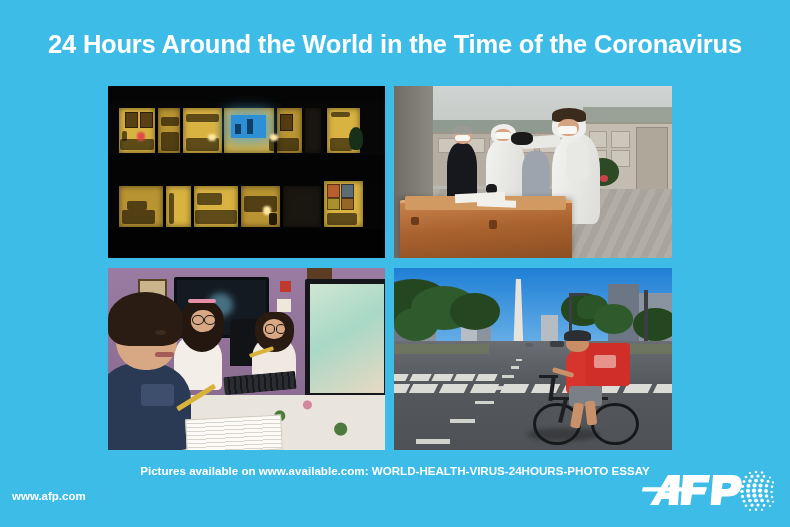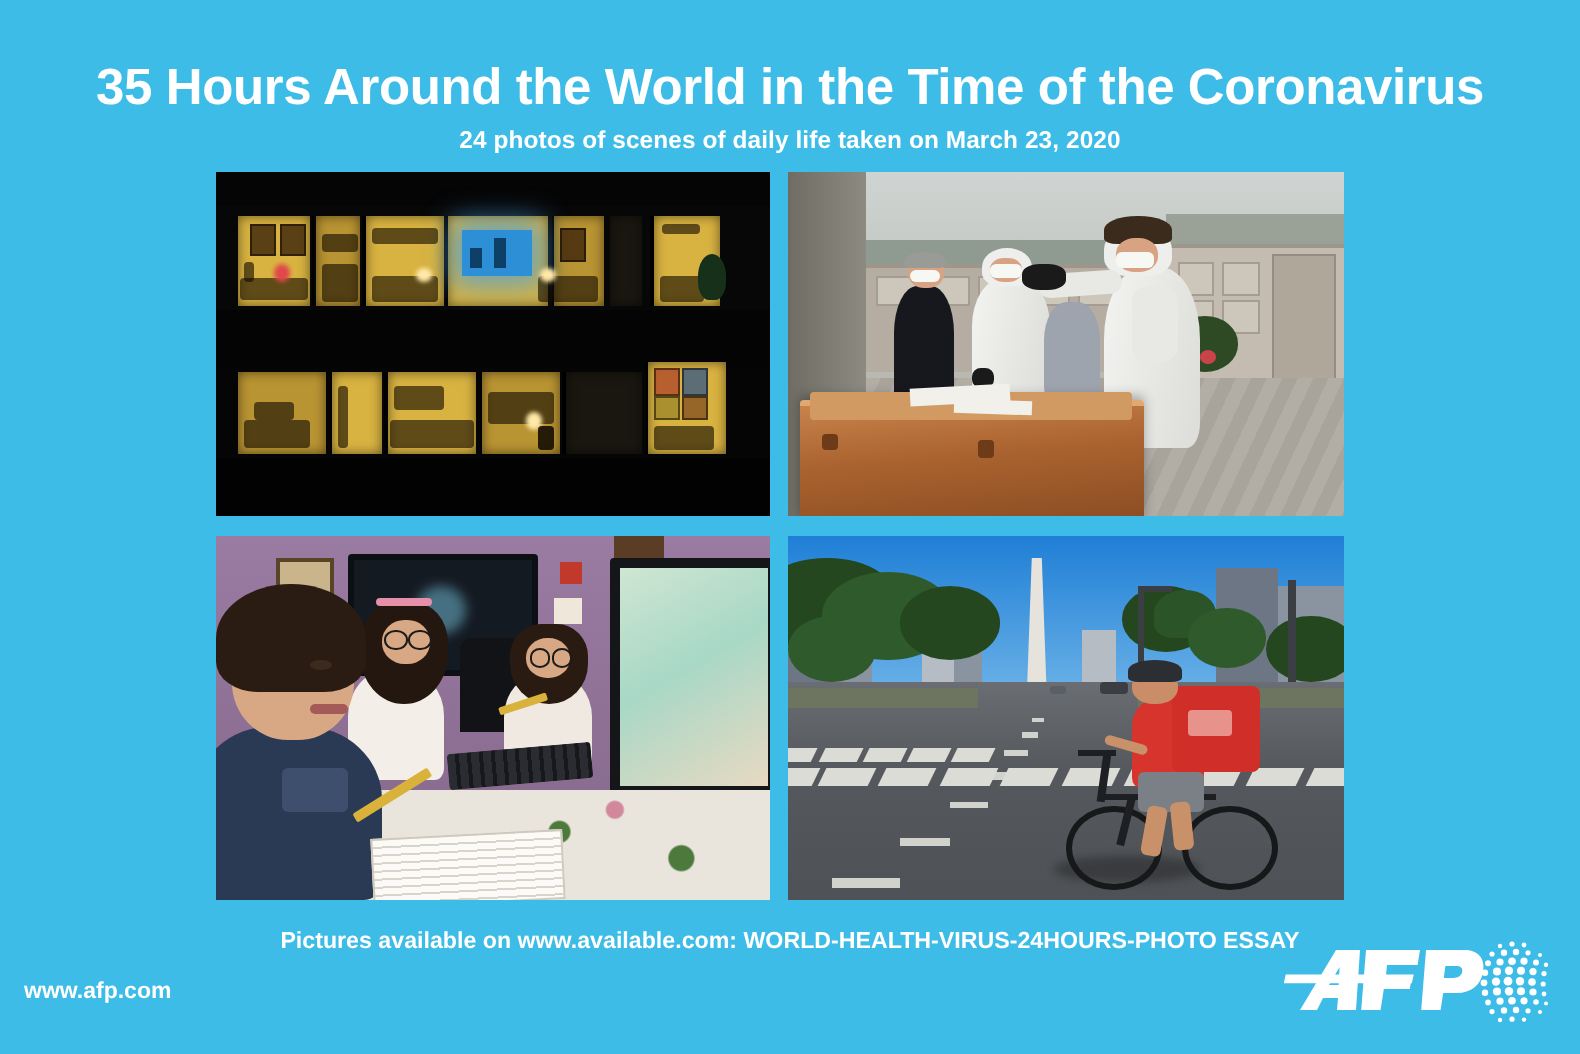--- a/index.html
+++ b/index.html
@@ -229,23 +229,22 @@
     width: 140px;
     height: 58px;
   }
   .afp-logo svg { display: block; width: 100%; height: 100%; }
 </style>
 </head>
 <body style="background: rgb(62, 188, 232);">
 
 <div class="stage">
 
-  <div class="title">35 Hours Around the World in the Time of the Coronavirus</div>
-
-  <div class="subtitle">24 photos of scenes of daily life taken on March 23, 2020</div>
+  <div class="title">24 Hours Around the World in the Time of the Coronavirus</div>
+
 
   <div class="grid">
 
     <div class="photo p-tl">
       <div class="scene ph1">
 
         <div class="band" style="top:10%;height:30%;background:#070707;"></div>
 
         <div class="win" style="left:4%;  top:13%; width:13%; height:26%;"></div>
         <div class="win dim" style="left:18%; top:13%; width:8%;  height:26%;"></div>

